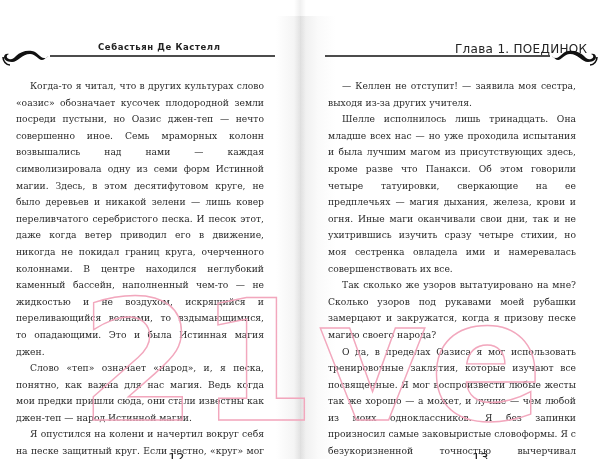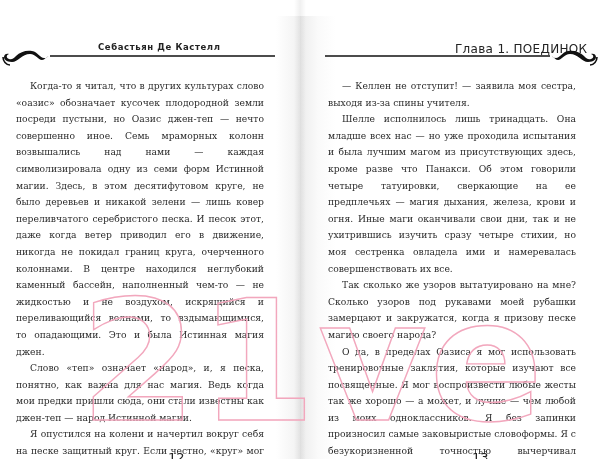--- a/index.html
+++ b/index.html
@@ -48,21 +48,21 @@
   </div>
 
   <div class="page right">
     <div class="running-head" style="left:155px;">Глава 1. ПОЕДИНОК</div>
     <svg class="rule" viewBox="0 0 275 26" preserveAspectRatio="none">
       <path d="M0 10 L225 10" stroke="#111" stroke-width="1.3" fill="none"></path>
       <path d="M225 10 C229 10 230 14 233 14 C237 14 239 8 245 8 C253 8 257 16 263 16 C269 16 271 13 271 11 C271 8 268 7 266 8 C269 9 269 12 266 13 C263 14 261 12 259 10 C255 6 249 4 243 5 C237 6 235 12 231 12 C228 12 227 10 225 10 Z" fill="#111"></path>
       <path d="M272 11 C272 15 269 19 265 19" stroke="#111" stroke-width="1.6" fill="none"></path>
     </svg>
     <div class="text">
-      <p>— Келлен не отступит! — заявила моя сестра, выходя из-за спины учителя.</p>
+      <p>— Келлен не отступит! — заявила моя сестра, выходя из-за других учителя.</p>
       <p>Шелле исполнилось лишь тринадцать. Она младше всех нас — но уже проходила испытания и была лучшим магом из присутствующих здесь, кроме разве что Панакси. Об этом говорили четыре татуировки, сверкающие на ее предплечьях — магия дыхания, железа, крови и огня. Иные маги оканчивали свои дни, так и не ухитрившись изучить сразу четыре стихии, но моя сестренка овладела ими и намеревалась совершенствовать их все.</p>
       <p>Так сколько же узоров вытатуировано на мне? Сколько узоров под рукавами моей рубашки замерцают и закружатся, когда я призову песке магию своего народа?</p>
       <p>О да, в пределах Оазиса я мог использовать тренировочные заклятия, которые изучают все посвященные. Я мог воспроизвести любые жесты так же хорошо — а может, и лучше — чем любой из моих одноклассников. Я без запинки произносил самые заковыристые словоформы. Я с безукоризненной точностью вычерчивал сложнейшие фигуры магической геометрии. Я был искусен на всех этапах сотворения заклинания... кроме, собственно, магии как таковой.</p>
 
     </div>
     <div class="folio">13</div>
   </div>
 </div>
 
 <div class="gutter-shadow"></div>

